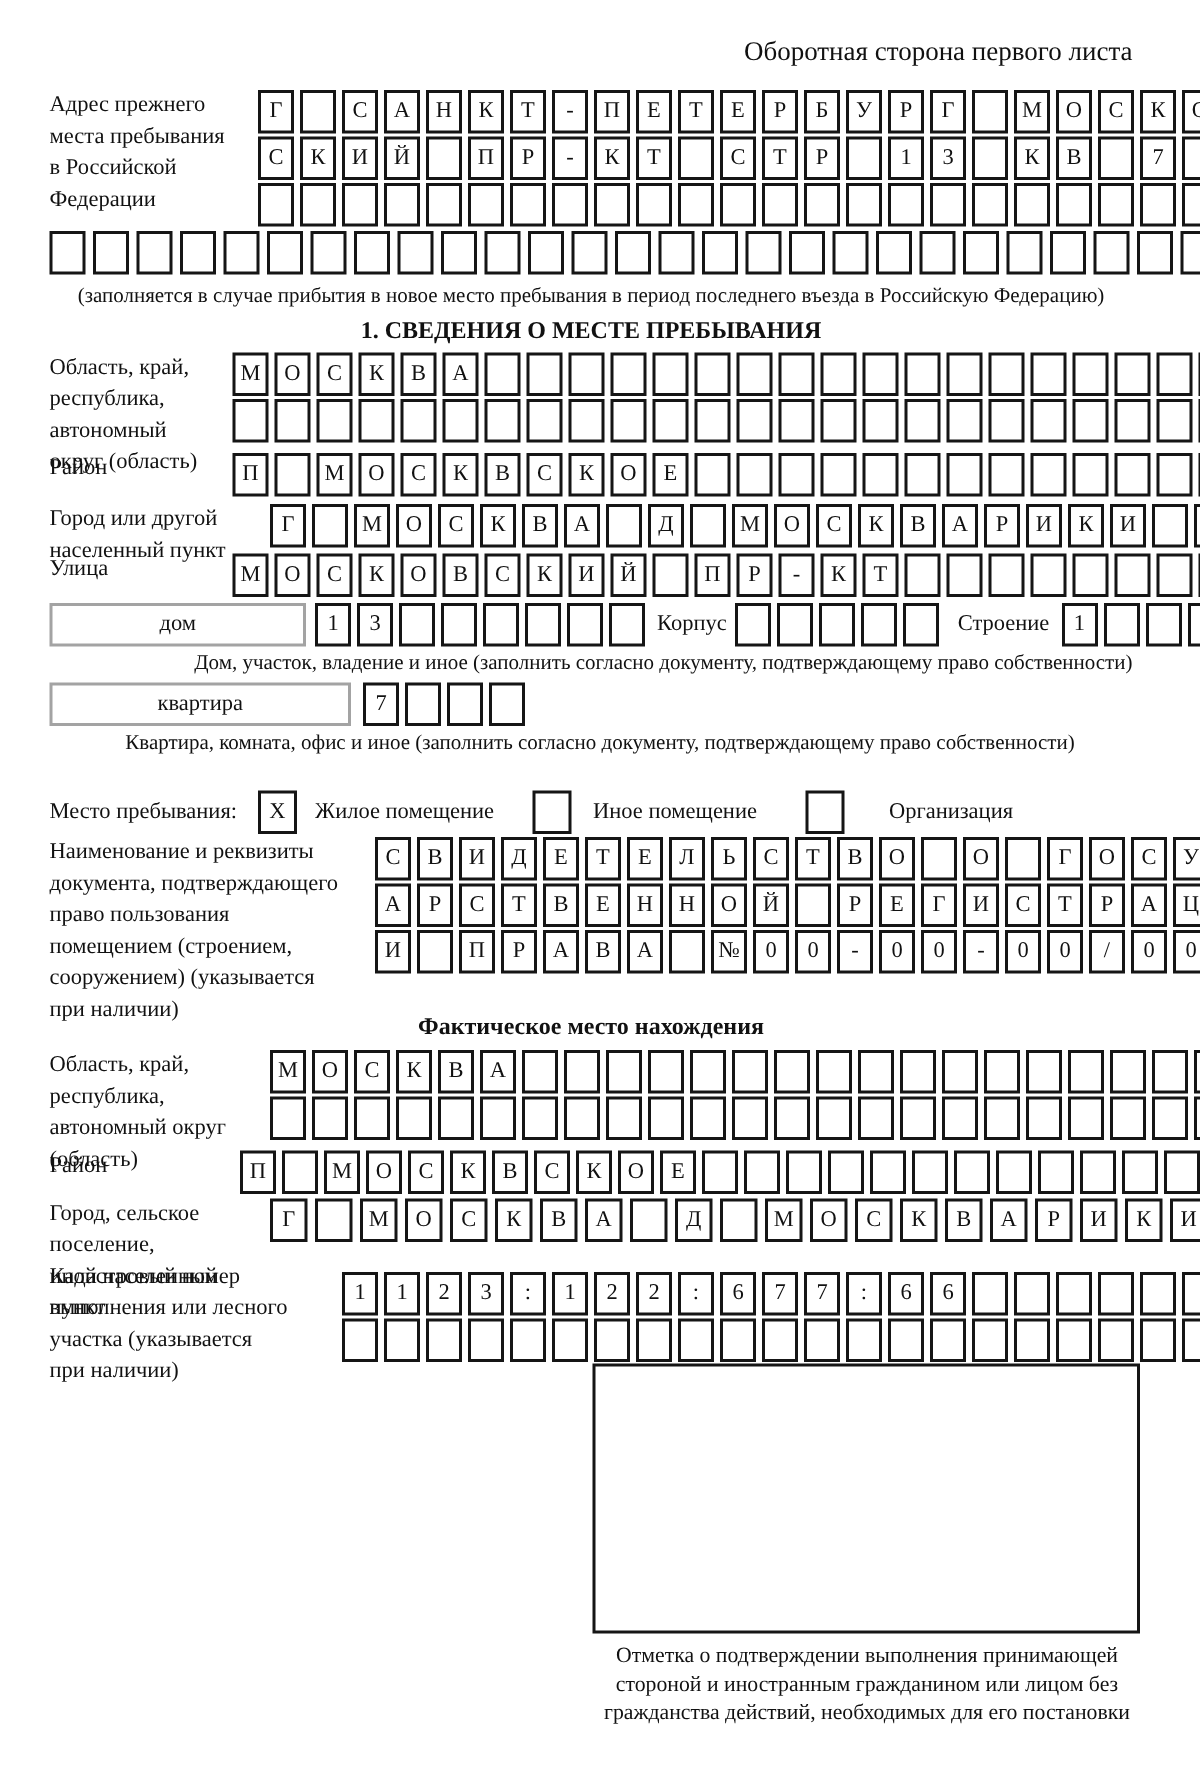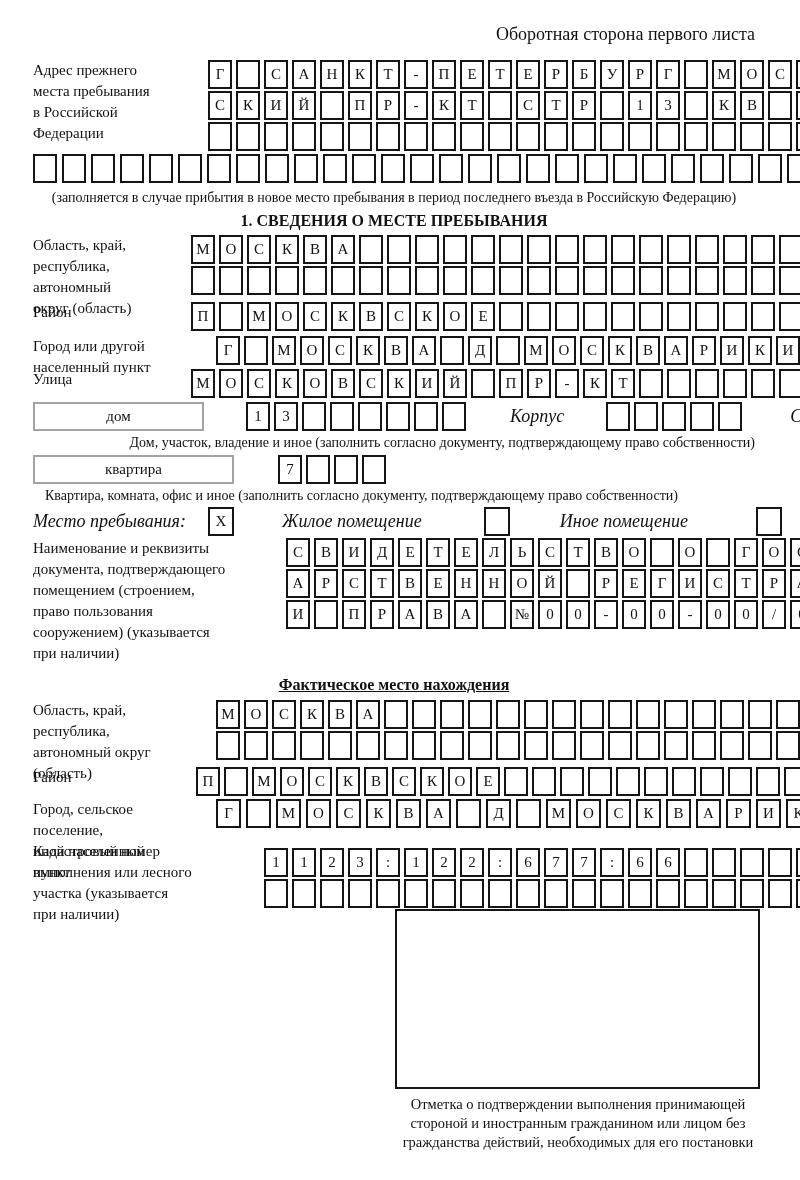--- a/index.html
+++ b/index.html
@@ -1,31 +1,31 @@
 <!DOCTYPE html>
 <html><head>
 <meta charset="utf-8">
 <style>
   html,body{margin:0;padding:0;background:#fff;}
   body{width:800px;height:1180px;font-family:"Liberation Serif",serif;color:#111;overflow:hidden;}
   .page{position:relative;width:800px;height:1180px;padding:0 45px 0 33px;box-sizing:border-box;}
   .hdr{margin-top:24px;text-align:right;font-size:18px;height:18px;}
-  .row{display:flex;align-items:flex-start;gap:36px;}
+  .row{display:flex;align-items:flex-start;}
   .lblcol{flex:none;font-size:15px;line-height:21px;overflow:visible;}
   .w139{width:139px;} .w122{width:122px;} .w147{width:147px;} .w127{width:127px;}
   .w217{width:217px;} .w195{width:195px;}
   .h84{height:84px;} .h67{height:67px;} .h33{height:33px;} .h82{height:82px;} .h54{height:54px;}
   .cellstack{display:flex;flex-direction:column;gap:2px;}
   .cells{display:flex;gap:4px;}
   .cells.g5{gap:5px;}
   .cells.wide .cell{width:21px;}
   .cell{flex:none;width:20px;height:25px;border:2px solid #151515;display:flex;align-items:center;justify-content:center;font-size:15px;background:#fff;box-sizing:content-box;}
   .longbox{flex:none;height:25px;border:2px solid #a3a3a3;display:flex;align-items:center;justify-content:center;font-size:15px;}
   .lb167{width:167px;} .lb197{width:197px;}
-  .inlbl{font-size:18px;line-height:27px;white-space:nowrap;font-style:italic;}
+  .inlbl{font-size:15px;line-height:27px;white-space:nowrap;}
   .note{font-size:14px;text-align:center;line-height:16px;}
   .note .tline{line-height:20px;}
   .sect-title{font-size:16px;font-weight:bold;text-align:center;}
   .chk{flex:none;width:22px;height:25px;border:2px solid #151515;display:flex;align-items:center;justify-content:center;font-size:15px;}
   .stamp{margin-left:362px;width:361px;height:176px;border:2px solid #151515;}
   .caption{margin-left:330px;width:430px;text-align:center;font-size:14.5px;}
   .caption .tline{line-height:19px;}
   .tline{line-height:21px;}
 </style>
 </head>
@@ -340,38 +340,38 @@
 
   <div class="row" style="margin-top:4px;align-items:flex-start;">
     <div class="longbox lb197">квартира</div>
     <div class="cells" style="margin-left:8px;">
         <span class="cell">7</span>
         <span class="cell"></span>
         <span class="cell"></span>
         <span class="cell"></span>
       </div>
   </div>
-  <div class="note" style="margin-top:4px;text-align:left;margin-left:12px;">Квартира, комната, офис и иное (заполнить согласно документу, подтверждающему право собственности)</div>
-
-  <div class="row" style="margin-top:3px;align-items:center;">
+  <div class="note" style="margin-top:4px;text-align:center;margin-left:12px;">Квартира, комната, офис и иное (заполнить согласно документу, подтверждающему право собственности)</div>
+
+  <div class="row" style="margin-top:23px;align-items:center;">
     <div class="inlbl" style="width:139px;">Место пребывания:</div>
     <div class="chk">X</div>
     <div class="inlbl" style="margin-left:12px;">Жилое помещение</div>
     <div class="chk" style="margin-left:26px;"></div>
     <div class="inlbl" style="margin-left:14px;">Иное помещение</div>
     <div class="chk" style="margin-left:32px;"></div>
     <div class="inlbl" style="margin-left:30px;">Организация</div>
   </div>
 
   <div class="row" style="margin-top:2px;">
     <div class="lblcol w217 h82">
         <div class="tline">Наименование и реквизиты</div>
         <div class="tline">документа, подтверждающего</div>
+        <div class="tline">право пользования</div>
         <div class="tline">помещением (строением,</div>
-        <div class="tline">право пользования</div>
         <div class="tline">сооружением) (указывается</div>
         <div class="tline">при наличии)</div>
       </div>
     <div class="cellstack h82">
       <div class="cells">
           <span class="cell">С</span>
           <span class="cell">В</span>
           <span class="cell">И</span>
           <span class="cell">Д</span>
           <span class="cell">Е</span>
@@ -431,21 +431,21 @@
           <span class="cell">-</span>
           <span class="cell">0</span>
           <span class="cell">0</span>
           <span class="cell">/</span>
           <span class="cell">0</span>
           <span class="cell">0</span>
         </div>
     </div>
   </div>
 
-  <div class="sect-title" style="margin-top:56px;text-decoration:underline;">Фактическое место нахождения</div>
+  <div class="sect-title" style="margin-top:36px;">Фактическое место нахождения</div>
 
   <div class="row" style="margin-top:6px;">
     <div class="lblcol w147 h54">
         <div class="tline">Область, край,</div>
         <div class="tline">республика,</div>
         <div class="tline">автономный округ</div>
         <div class="tline">(область)</div>
       </div>
     <div class="cellstack h54">
       <div class="cells">

